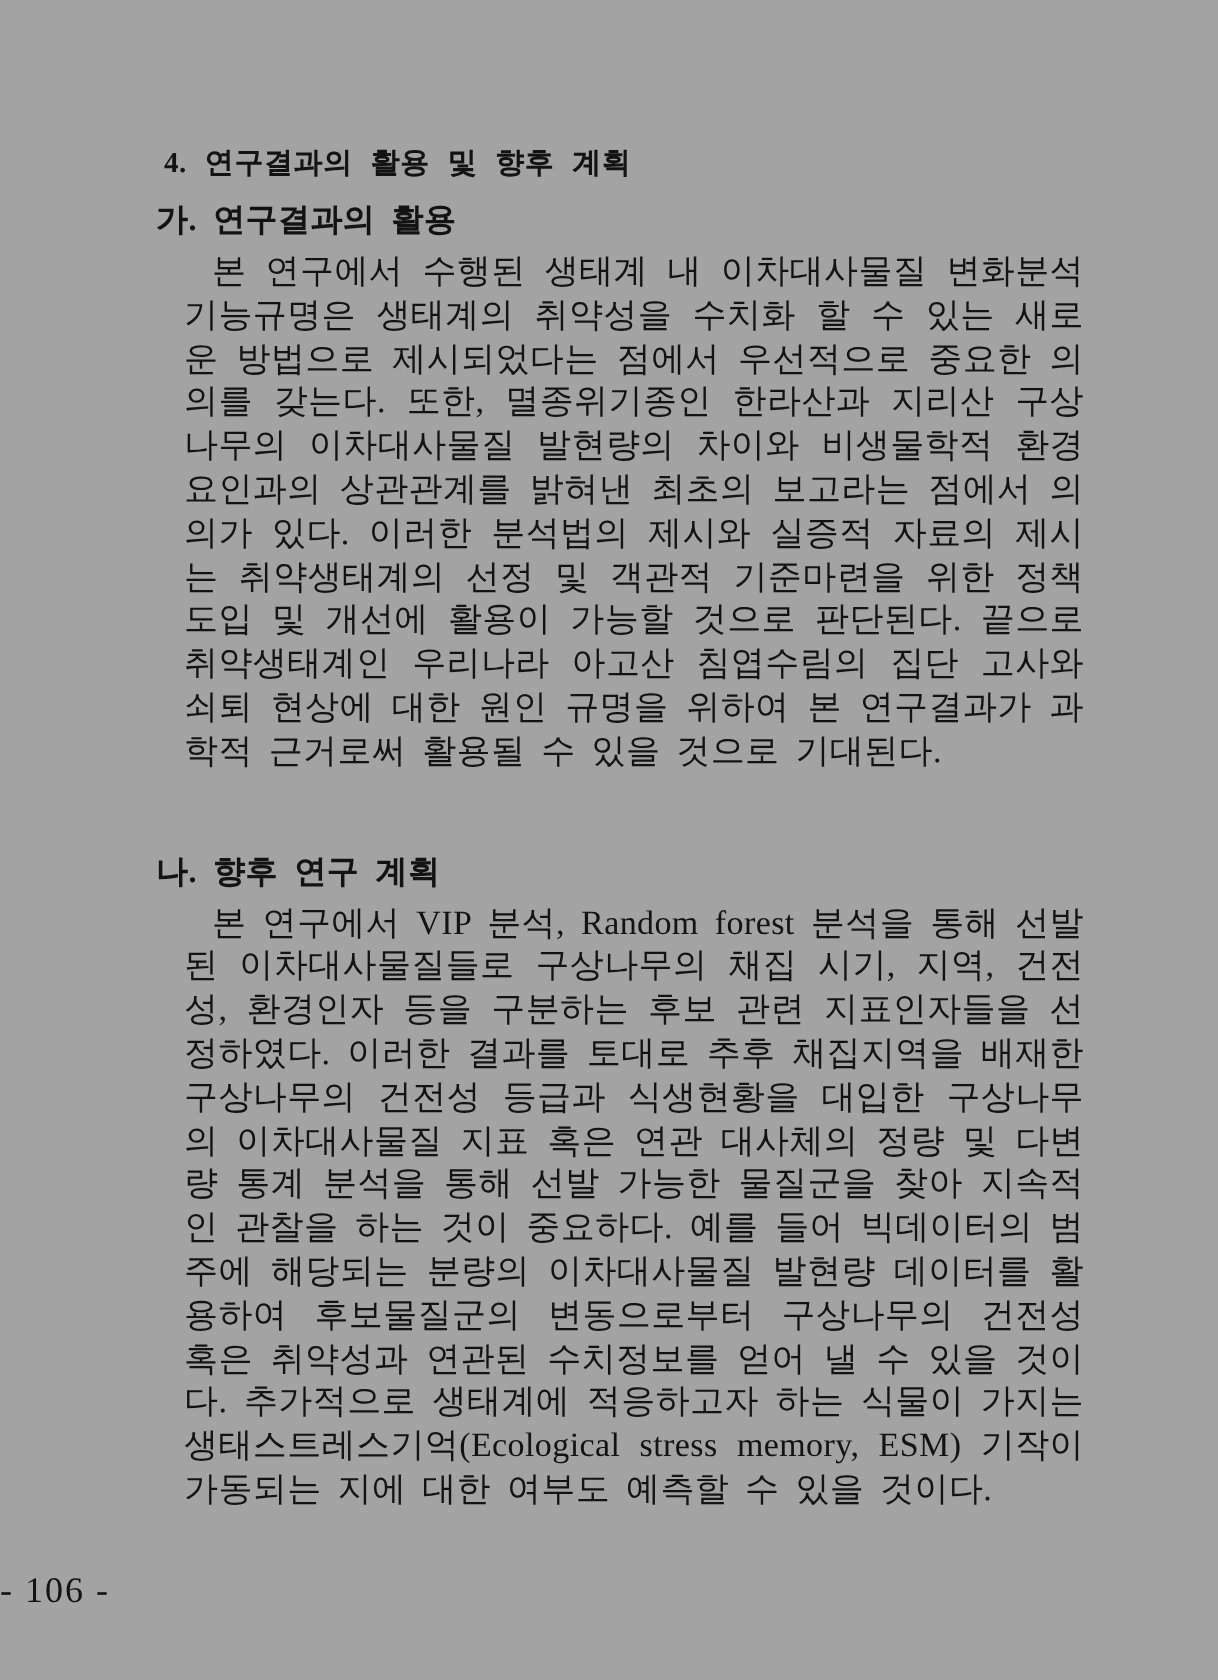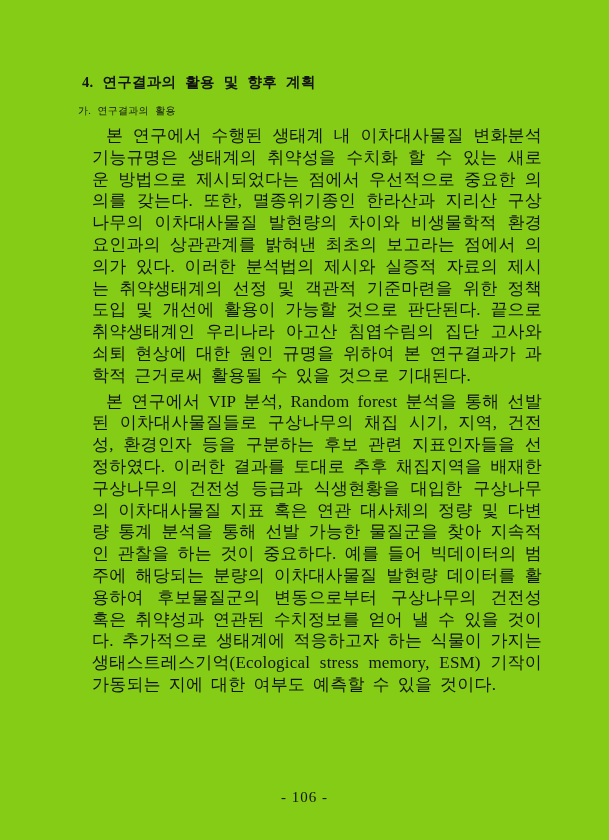--- a/index.html
+++ b/index.html
@@ -5,21 +5,21 @@
   html, body {
     margin: 0;
     padding: 0;
     background: #e8e8e8;
   }
   .page {
     position: relative;
     width: 609px;
     height: 840px;
     margin: 0 auto;
-    background: #84cc16;
+    background: #a3a3a3;
     color: #131313;
     font-family: "Liberation Serif", "DejaVu Serif", serif;
     overflow: hidden;
     box-sizing: border-box;
   }
   .content {
     position: absolute;
     top: 72px;
     left: 76px;
     width: 466px;
@@ -28,22 +28,22 @@
     margin: 0 0 0 6px;
     font-size: 14.5px;
     font-weight: bold;
     line-height: 20px;
     word-spacing: 5px;
     letter-spacing: 0.3px;
     white-space: nowrap;
   }
   .section-heading {
     margin: 9px 0 0 2px;
-    font-size: 10px;
-    font-weight: normal;
+    font-size: 16px;
+    font-weight: bold;
     line-height: 20px;
     word-spacing: 4px;
     letter-spacing: 0.2px;
     white-space: nowrap;
   }
   .section-heading.second {
     margin-top: 40px;
   }
   .body-text {
     margin: 4px 0 0 16px;
@@ -53,39 +53,40 @@
     text-align: justify;
     text-indent: 14px;
     word-spacing: 3.5px;
     letter-spacing: 0.2px;
   }
   .page-footer {
     position: absolute;
     left: 0;
     right: 0;
     bottom: 34px;
-    text-align: center;
-    font-size: 15px;
+    text-align: left;
+    font-size: 18px;
     letter-spacing: 1px;
     color: #131313;
   }
 </style>
 </head>
 <body>
 
 <div class="page">
   <div class="content">
 
     <h1 class="doc-title">4. 연구결과의 활용 및 향후 계획</h1>
 
     <section>
       <h2 class="section-heading">가. 연구결과의 활용</h2>
       <p class="body-text">본 연구에서 수행된 생태계 내 이차대사물질 변화분석 기능규명은 생태계의 취약성을 수치화 할 수 있는 새로운 방법으로 제시되었다는 점에서 우선적으로 중요한 의의를 갖는다. 또한, 멸종위기종인 한라산과 지리산 구상나무의 이차대사물질 발현량의 차이와 비생물학적 환경요인과의 상관관계를 밝혀낸 최초의 보고라는 점에서 의의가 있다. 이러한 분석법의 제시와 실증적 자료의 제시는 취약생태계의 선정 및 객관적 기준마련을 위한 정책 도입 및 개선에 활용이 가능할 것으로 판단된다. 끝으로 취약생태계인 우리나라 아고산 침엽수림의 집단 고사와 쇠퇴 현상에 대한 원인 규명을 위하여 본 연구결과가 과학적 근거로써 활용될 수 있을 것으로 기대된다.</p>
     </section>
 
     <section>
+      <h2 class="section-heading second">나. 향후 연구 계획</h2>
       <p class="body-text">본 연구에서 VIP 분석, Random forest 분석을 통해 선발된 이차대사물질들로 구상나무의 채집 시기, 지역, 건전성, 환경인자 등을 구분하는 후보 관련 지표인자들을 선정하였다. 이러한 결과를 토대로 추후 채집지역을 배재한 구상나무의 건전성 등급과 식생현황을 대입한 구상나무의 이차대사물질 지표 혹은 연관 대사체의 정량 및 다변량 통계 분석을 통해 선발 가능한 물질군을 찾아 지속적인 관찰을 하는 것이 중요하다. 예를 들어 빅데이터의 범주에 해당되는 분량의 이차대사물질 발현량 데이터를 활용하여 후보물질군의 변동으로부터 구상나무의 건전성 혹은 취약성과 연관된 수치정보를 얻어 낼 수 있을 것이다. 추가적으로 생태계에 적응하고자 하는 식물이 가지는 생태스트레스기억(Ecological stress memory, ESM) 기작이 가동되는 지에 대한 여부도 예측할 수 있을 것이다.</p>
     </section>
 
   </div>
 
   <div class="page-footer">- 106 -</div>
 </div>
 
 </body></html>

